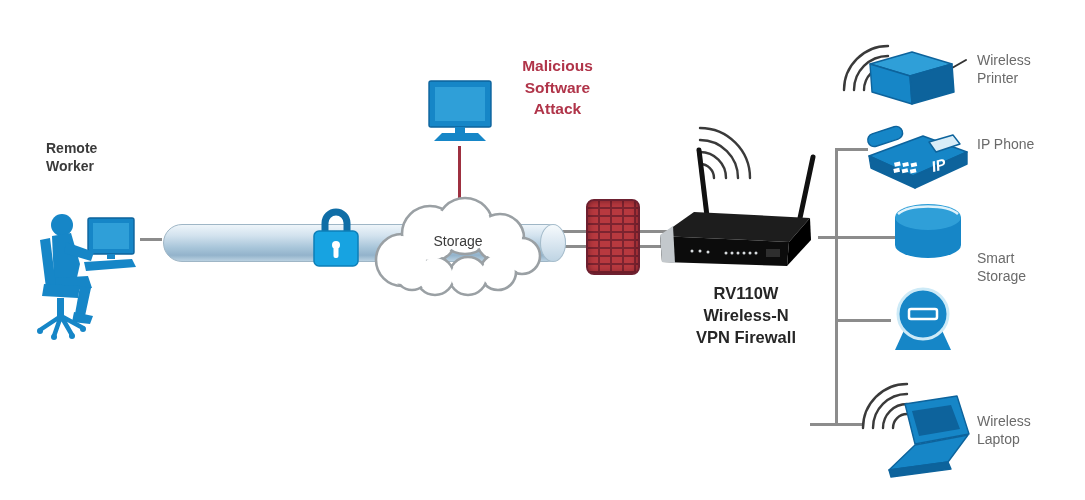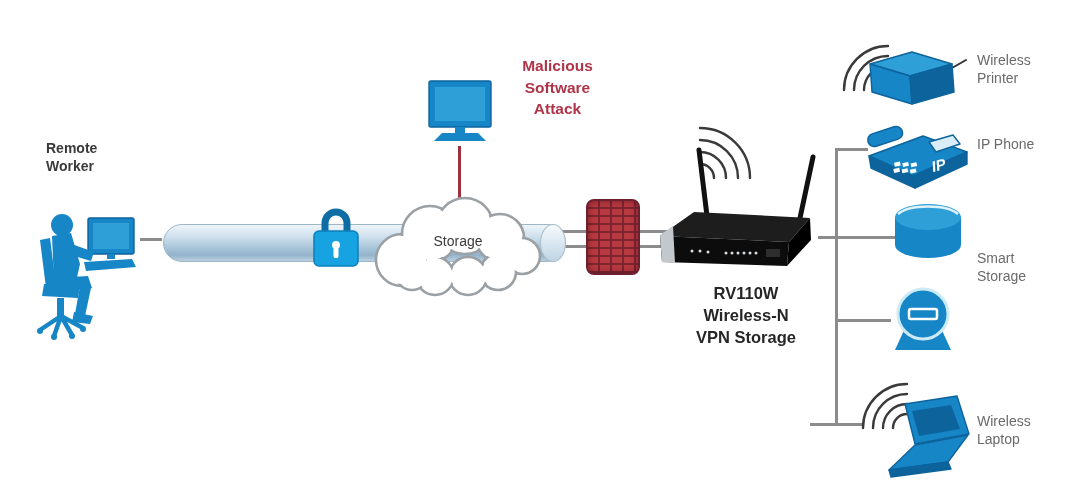--- a/index.html
+++ b/index.html
@@ -146,21 +146,21 @@
       <circle cx="84" cy="141" r="1.5"></circle>
         <circle cx="90" cy="141" r="1.5"></circle>
       <circle cx="96" cy="141" r="1.5"></circle>
         <circle cx="102" cy="141" r="1.5"></circle>
       <circle cx="108" cy="141" r="1.5"></circle>
     </g>
     <rect x="118" y="137" width="14" height="8" fill="#2e2e2e"></rect>
   </svg>
   <div class="lbl routerlbl ml center" style="left:668px;top:283px;width:156px;">RV110W
 Wireless-N
-VPN Storage</div>
+VPN Firewall</div>
 
   <div class="line" style="left:818px;top:236px;width:78px;height:2.5px;"></div>
   <div class="line" style="left:835px;top:148px;width:2.5px;height:277px;"></div>
   <div class="line" style="left:835px;top:148px;width:33px;height:2.5px;"></div>
   <div class="line" style="left:835px;top:319px;width:56px;height:2.5px;"></div>
   <div class="line" style="left:810px;top:423px;width:54px;height:2.5px;"></div>
 
   <svg class="abs z2" style="left:838px;top:20px;" width="130" height="90" viewBox="0 0 130 90">
     <path d="M36,70 A14 14 0 0 1 50,56 M26,70 A24 24 0 0 1 50,46 M16,70 A34 34 0 0 1 50,36 M6,70 A44 44 0 0 1 50,26" class="sw"></path>
     <path d="M114,48 L128,40" stroke="#333" stroke-width="2" stroke-linecap="round"></path>

